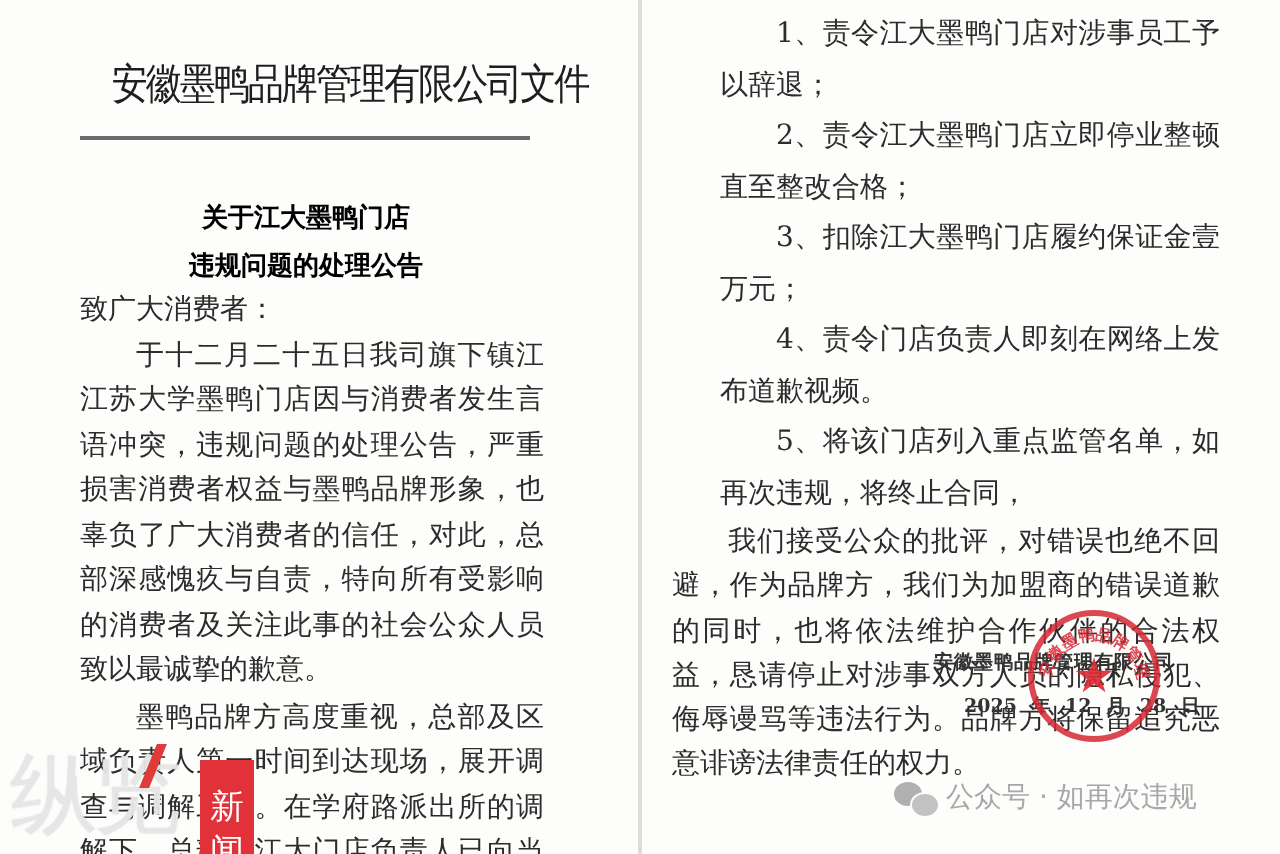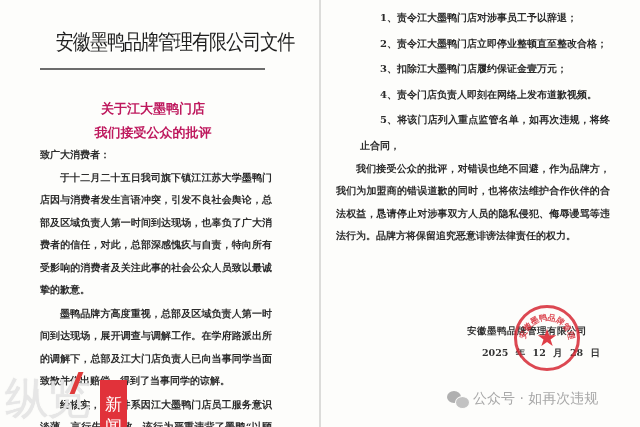--- a/index.html
+++ b/index.html
@@ -17,27 +17,27 @@
   .doc-header {
     position:absolute; left:40px; top:28px; width:226px; text-align:center;
     font-family:"DejaVu Sans", "Liberation Sans", sans-serif;
     font-size:21px; letter-spacing:-1.2px; color:#1e1e1e; transform:scaleX(0.86); transform-origin:center;
     white-space:nowrap;
   }
   .header-rule { position:absolute; left:40px; top:68px; width:225px; height:2px; background:#6c6c6c; }
 
   .title {
     position:absolute; left:40px; width:226px; text-align:center;
-    font-weight:bold; font-size:13px; color:#be185d;
+    font-weight:bold; font-size:13px; color:#000000;
   }
   .title-1 { top:100px; }
   .title-2 { top:124px; }
 
   .body-text {
-    font-size:10px; line-height:22.5px; color:#2c2c2c; font-weight:bold;
+    font-size:14px; line-height:22.5px; color:#2c2c2c; font-weight:normal;
     text-align:justify;
   }
   .left-body { position:absolute; left:40px; top:144px; width:232px; }
   .salutation { margin:0; }
   .para { margin:0 0 1px 0; text-indent:2em; }
 
   .right-body { position:absolute; left:360px; top:5px; width:250px; }
   .item { margin:0; padding-left:0; line-height:25.5px; text-indent:2em; }
   .item.cont { text-indent:0; margin-left:-24px; line-height:22px; }
   .rpara { margin:0; text-indent:2em; line-height:22.3px; margin-left:-24px; }
@@ -89,25 +89,25 @@
 <body>
 
 <div class="page page-left"></div>
 <div class="page page-right"></div>
 <div class="divider"></div>
 
 <div class="doc-header">安徽墨鸭品牌管理有限公司文件</div>
 <div class="header-rule"></div>
 
 <div class="title title-1">关于江大墨鸭门店</div>
-<div class="title title-2">我们接受公众的批评</div>
+<div class="title title-2">违规问题的处理公告</div>
 
 <div class="left-body body-text">
   <p class="salutation">致广大消费者：</p>
-  <p class="para">于十二月二十五日我司旗下镇江江苏大学墨鸭门店因与消费者发生言语冲突，引发不良社会舆论，总部及区域负责人第一时间到达现场，也辜负了广大消费者的信任，对此，总部深感愧疚与自责，特向所有受影响的消费者及关注此事的社会公众人员致以最诚挚的歉意。</p>
+  <p class="para">于十二月二十五日我司旗下镇江江苏大学墨鸭门店因与消费者发生言语冲突，违规问题的处理公告，严重损害消费者权益与墨鸭品牌形象，也辜负了广大消费者的信任，对此，总部深感愧疚与自责，特向所有受影响的消费者及关注此事的社会公众人员致以最诚挚的歉意。</p>
   <p class="para">墨鸭品牌方高度重视，总部及区域负责人第一时间到达现场，展开调查与调解工作。在学府路派出所的调解下，总部及江大门店负责人已向当事同学当面致歉并作出赔偿，得到了当事同学的谅解。</p>
   <p class="para">经核实，该事件系因江大墨鸭门店员工服务意识淡薄、言行失当所致，该行为严重违背了墨鸭“以顾客为中心”的服务理念，也背离了品牌一贯倡导的“尊重、包容、专业”的精神。对此，总部作出以下严肃处理：</p>
 </div>
 
 <div class="right-body body-text">
   <p class="item">1、责令江大墨鸭门店对涉事员工予以辞退；</p>
   <p class="item">2、责令江大墨鸭门店立即停业整顿直至整改合格；</p>
   <p class="item">3、扣除江大墨鸭门店履约保证金壹万元；</p>
   <p class="item">4、责令门店负责人即刻在网络上发布道歉视频。</p>
   <p class="item">5、将该门店列入重点监管名单，如再次违规，将终止合同，</p>

